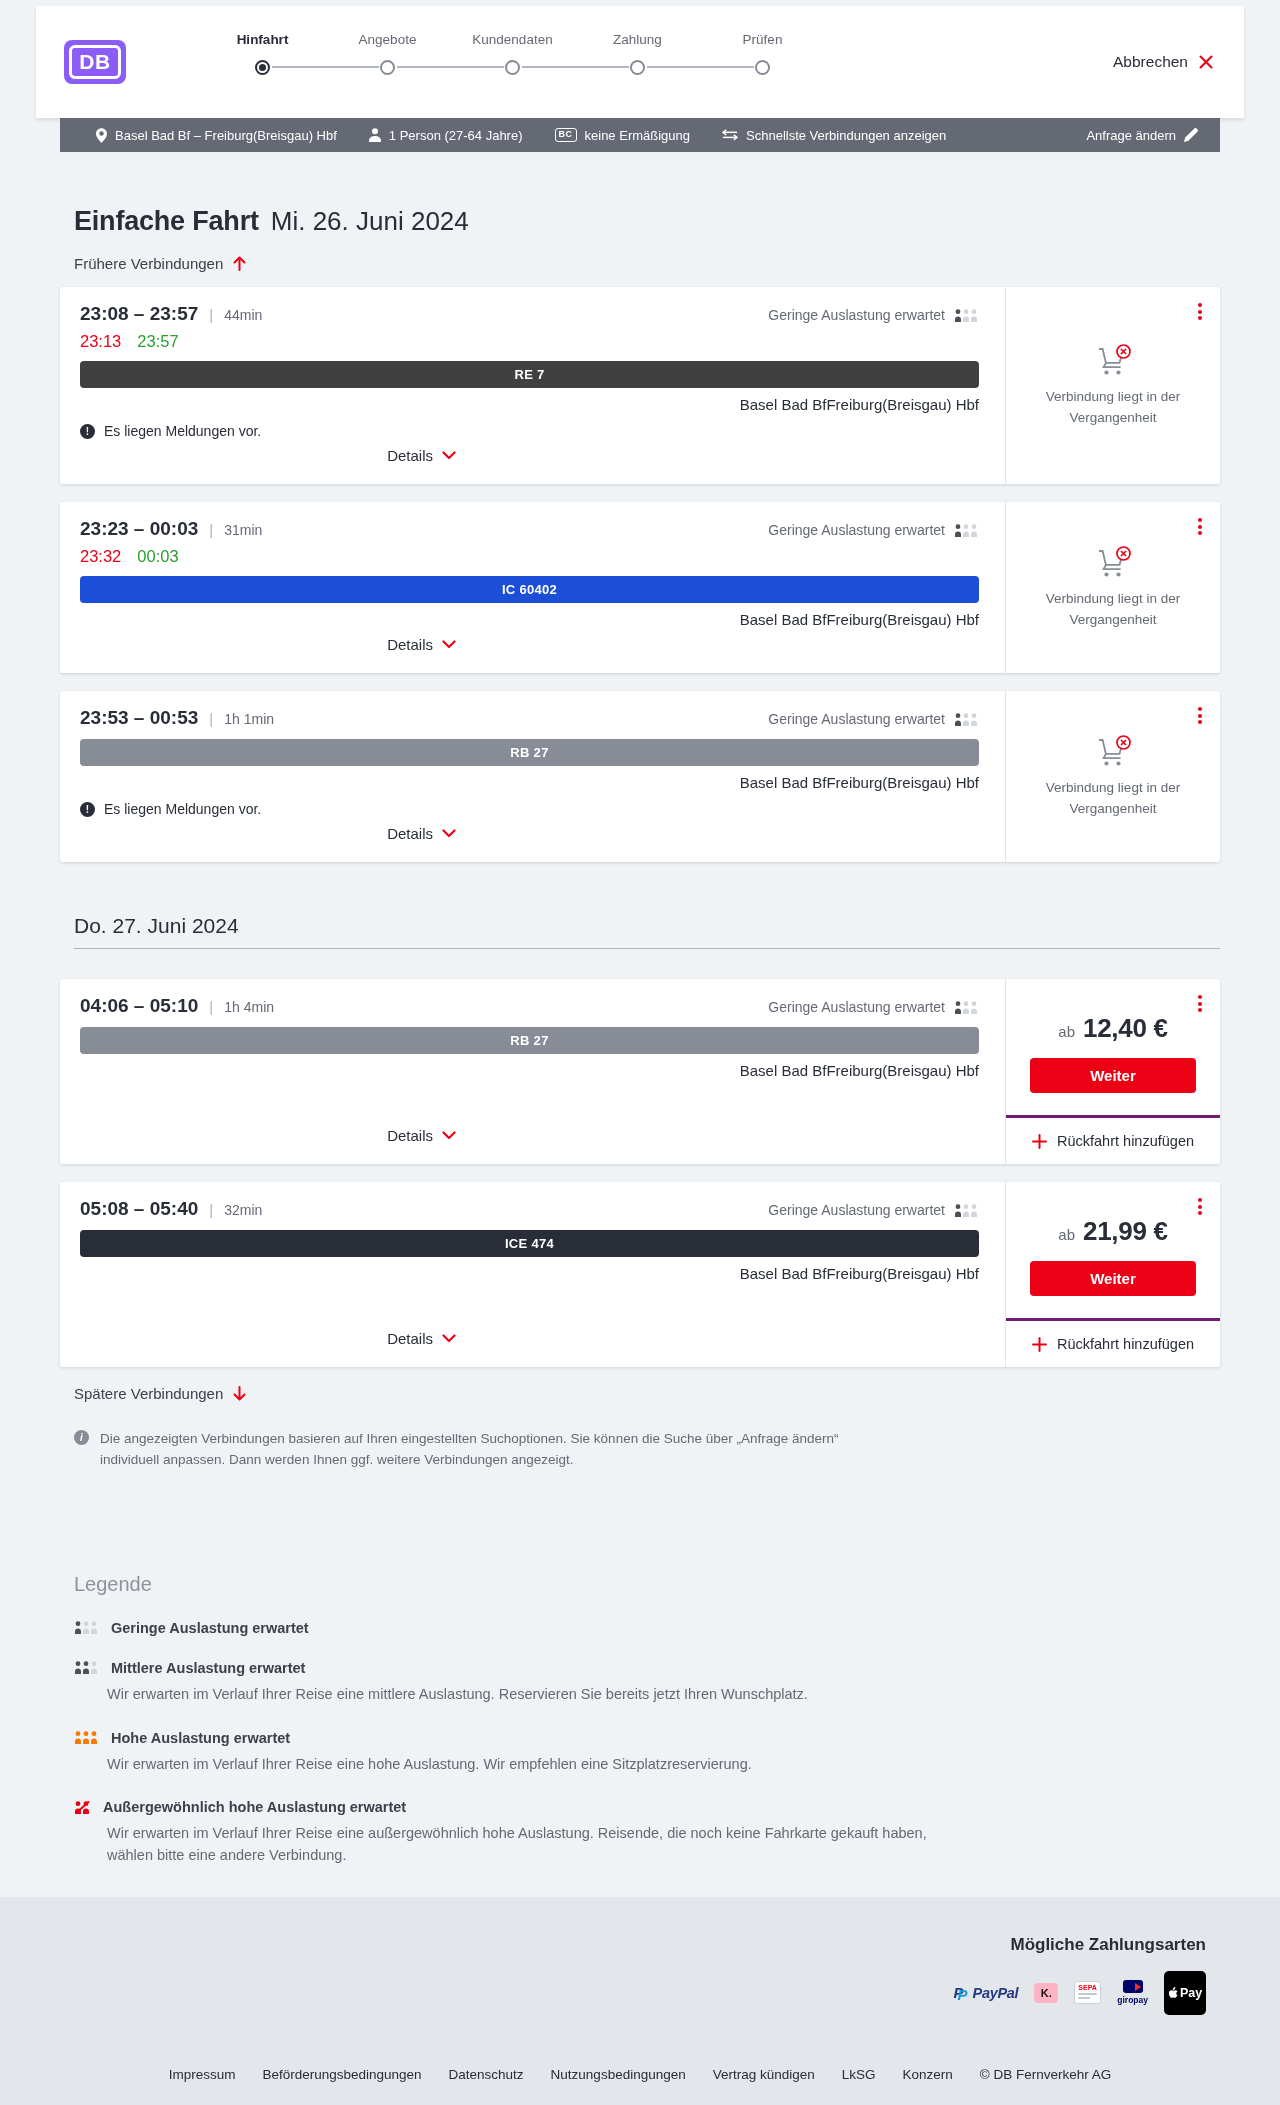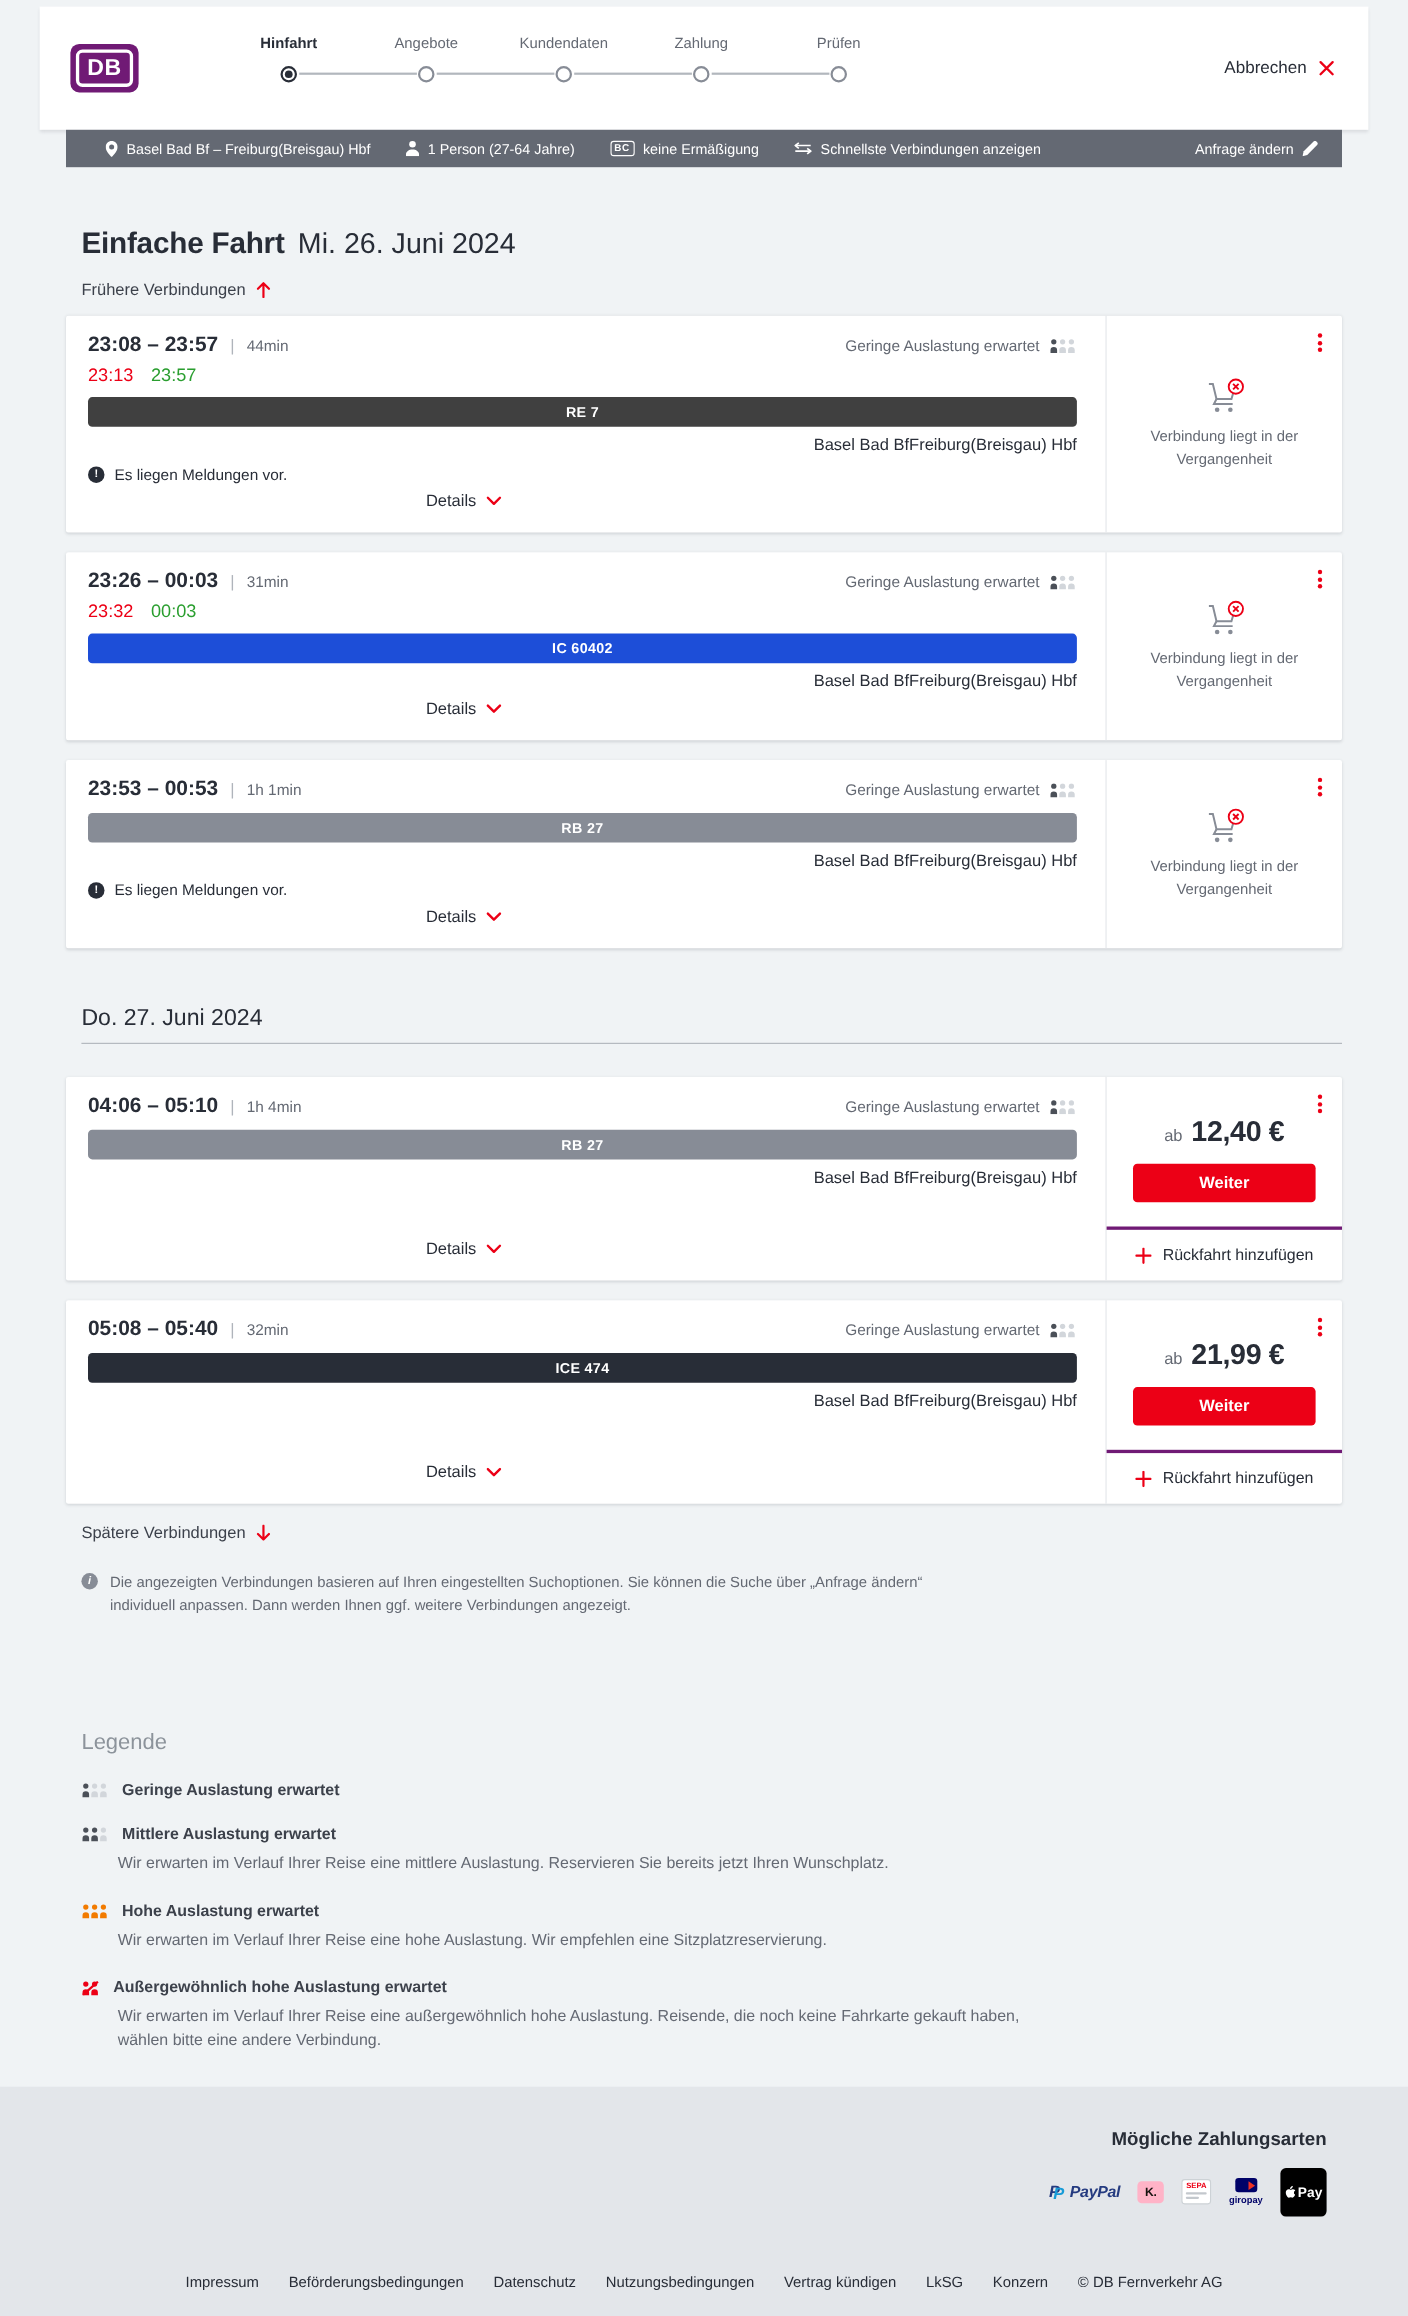--- a/index.html
+++ b/index.html
@@ -11,21 +11,21 @@
   }
   svg { display:block; }
 
   
   .topbar {
     margin:6px 36px 0; height:112px; background:#fff;
     box-shadow:0 2px 3px rgba(40,45,55,.12);
     display:flex; align-items:center; padding:0 30px 0 28px;
   }
   .db-logo {
-    width:62px; height:44px; background:#701a75; border-radius:8px;
+    width:62px; height:44px; background:#8b5cf6; border-radius:8px;
     display:flex; align-items:center; justify-content:center; flex:0 0 auto;
   }
   .db-logo-inner {
     width:52px; height:34px; border:3px solid #fff; border-radius:6px;
     display:flex; align-items:center; justify-content:center;
     color:#fff; font-weight:bold; font-size:21px; letter-spacing:.5px;
   }
   .stepper { display:flex; margin-left:74px; align-self:flex-start; margin-top:26px; }
   .step { width:125px; text-align:center; position:relative; }
   .step-label { display:block; font-size:13.5px; color:#646973; line-height:16px; }
@@ -345,21 +345,21 @@
                 <circle cx="31.5" cy="8.5" r="6.5" fill="#fff" stroke="#ec0016" stroke-width="1.7"></circle>
                 <path d="M29 6l5 5m0-5l-5 5" stroke="#ec0016" stroke-width="1.7"></path>
               </svg>
               <div>Verbindung liegt in der Vergangenheit</div>
             </div>
           </div>
         </article>
         <article class="card">
           <div class="cmain">
             <div class="times-row">
-              <span class="times">23:26 – 00:03</span>
+              <span class="times">23:23 – 00:03</span>
               <span class="tsep">|</span>
               <span class="duration">31min</span>
               <span class="occupancy">
                 <span>Geringe Auslastung erwartet</span>
                 <span>
                   <svg width="25" height="13" viewBox="0 0 25 13">
                     <circle cx="4" cy="2.7" r="2.4" fill="#4b5058"></circle>
                     <path d="M1 13v-2.5a3 3 0 0 1 6 0V13z" fill="#4b5058"></path>
                     <circle cx="12" cy="2.7" r="2.4" fill="#d2d6db"></circle>
                     <path d="M9 13v-2.5a3 3 0 0 1 6 0V13z" fill="#d2d6db"></path>

